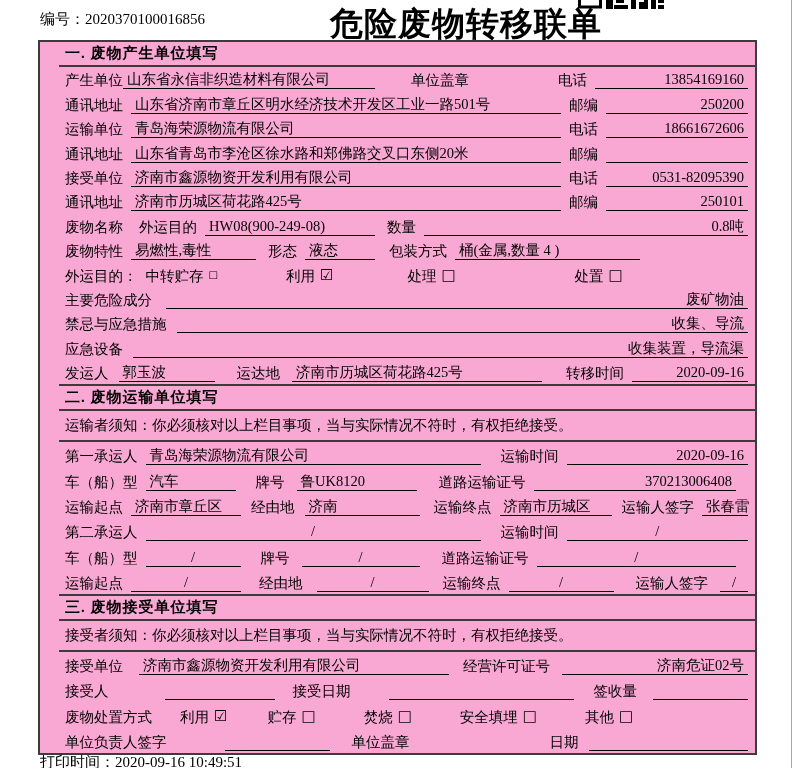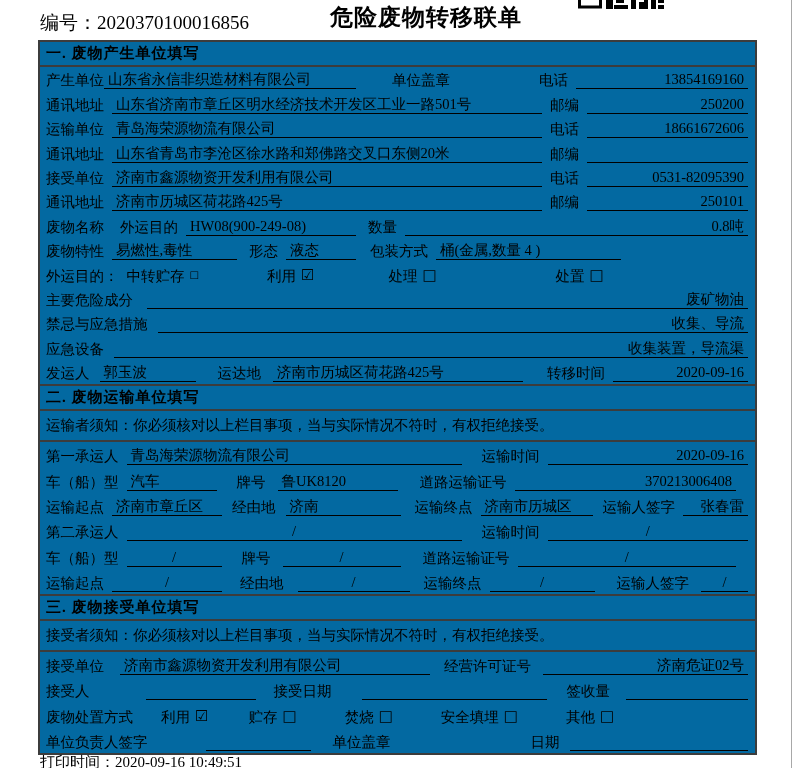--- a/index.html
+++ b/index.html
@@ -13,31 +13,32 @@
     overflow:hidden;
   }
   .page-right-edge {
     position:absolute; top:0; bottom:0; right:4px; width:1px;
     background:#a8a8a8;
   }
   .qr-fragment { position:absolute; left:578px; top:0; }
 
   .serial {
     position:absolute; left:40px; top:10px;
-    font-size:19px; white-space:nowrap;
+    font-size:15px; white-space:nowrap;
   }
   .doc-title {
     position:absolute; left:330px; top:2px;
-    font-size:23px; font-weight:bold; letter-spacing:1px; white-space:nowrap;
+    font-size:33px; font-weight:bold; letter-spacing:1px; white-space:nowrap;
   }
 
   .form-box {
     position:absolute; left:38px; top:40px; width:719px;
     border:2px solid #3c3c3c;
-    background:#0369a1;
+    background:#f9a8d4;
+    padding-left:19px;
   }
   .sec-title {
     font-size:15px; font-weight:bold;
     padding:2px 6px; line-height:19px;
     border-bottom:2px solid #3c3c3c;
     letter-spacing:1px;
   }
   .sec-title.mid { border-top:2px solid #3c3c3c; }
   .note-row {
     font-size:14.5px; line-height:19px;
@@ -271,21 +272,21 @@
       <div class="row">
         <span class="lbl" style="margin-right:16px">接受单位</span>
         <span class="fill" style="width:310px">济南市鑫源物资开发利用有限公司</span>
         <span class="lbl" style="margin-left:14px;margin-right:12px">经营许可证号</span>
         <span class="fill grow">济南危证02号</span>
       </div>
 
       <div class="row">
         <span class="lbl">接受人</span>
         <span class="fill" style="width:110px;margin-left:56px"></span>
-        <span class="lbl" style="margin-left:18px;margin-right:30px">接受日期</span>
+        <span class="lbl" style="margin-left:18px;margin-right:38px">接受日期</span>
         <span class="fill" style="width:185px"></span>
         <span class="lbl" style="margin-left:20px;margin-right:16px">签收量</span>
         <span class="fill grow"></span>
       </div>
 
       <div class="row">
         <span class="lbl">废物处置方式</span>
         <span class="cb" style="margin-left:28px">
           <span class="cb-label">利用</span>
           <span class="cb-box">☑</span>

